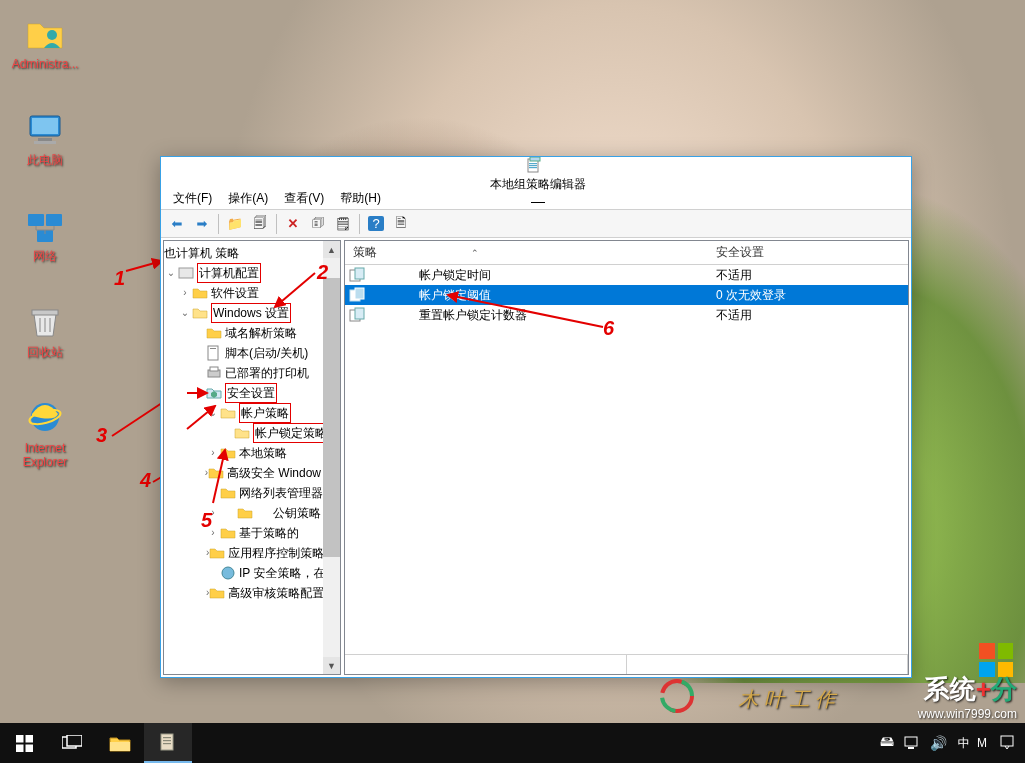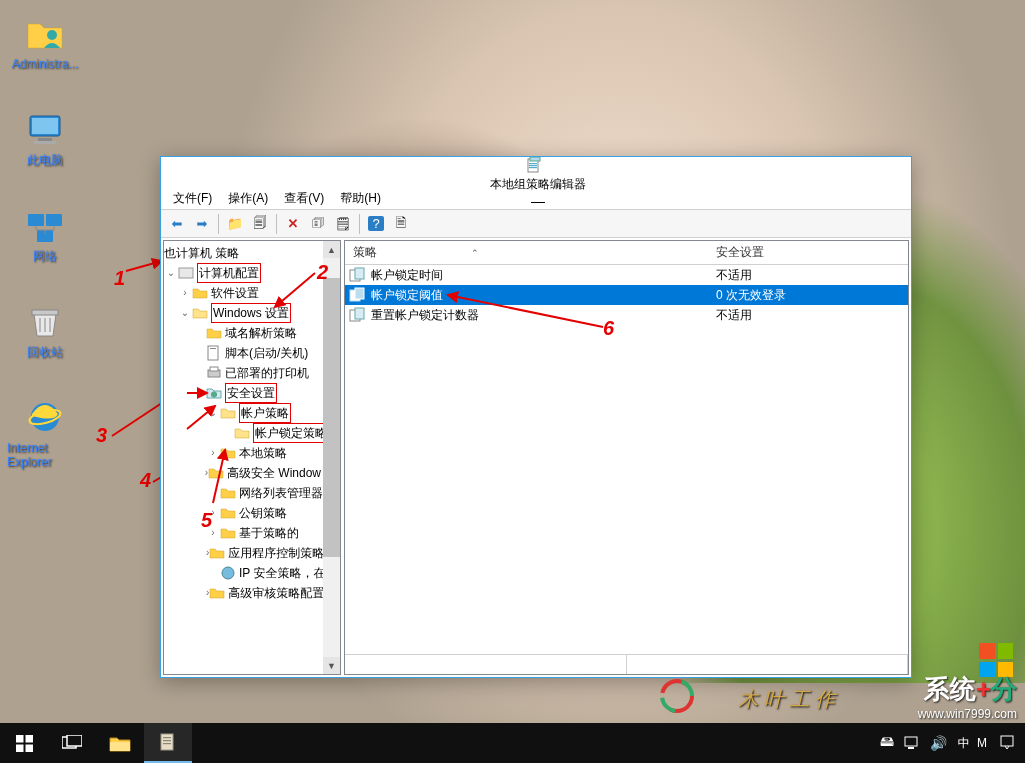--- a/index.html
+++ b/index.html
@@ -26,21 +26,21 @@
       content: ""; position: absolute;
       left: 200px; top: 0; width: 550px; height: 500px;
       background: radial-gradient(ellipse at 40% 80%, #3a2418 10%, #4a3020 20%, transparent 50%);
       opacity: .6;
     }
 
     
     .desktop-icons { position: absolute; top: 12px; left: 6px; }
     .dicon { width: 78px; height: 80px; display: flex; flex-direction: column; align-items: center; gap: 3px; margin-bottom: 16px; cursor: pointer; }
     .dicon-img { width: 42px; height: 42px; display: flex; align-items: center; justify-content: center; }
-    .dicon-label { color: #3b82f6; font-size: 12px; text-shadow: 1px 1px 2px rgba(0,0,0,.8); text-align: left; line-height: 14px; max-width: 76px; }
+    .dicon-label { color: #ef4444; font-size: 12px; text-shadow: 1px 1px 2px rgba(0,0,0,.8); text-align: center; line-height: 14px; max-width: 76px; }
 
     
     .window {
       position: absolute; left: 160px; top: 156px;
       width: 752px; height: 522px; background: #fff;
       border: 1px solid #38a1e6; box-shadow: 0 4px 20px rgba(0,0,0,.3);
       display: flex; flex-direction: column;
     }
     .titlebar { height: 30px; display: flex; align-items: center; padding: 0 2px 0 6px; font-size: 12px; flex-direction: column; }
     .titlebar .spacer { flex: 1; }
@@ -68,21 +68,21 @@
     .fold { width: 16px; height: 16px; margin-right: 3px; flex-shrink:0; }
     .redbox { outline: 1.5px solid #e30000; outline-offset: -1px; }
 
     .details { flex: 1; border: 1px solid #828790; margin: 2px 2px 2px 3px; display: flex; flex-direction: column; min-width: 0; }
     .details-header { height: 24px; display: flex; align-items: center; border-bottom: 1px solid #d0d0d0; font-size: 12px; color:#333; }
     .details-header .col { padding: 0 8px; display:flex; align-items:center; gap:4px; }
     .col-policy { flex: 1; }
     .col-setting { width: 200px; }
     .hsort { font-size: 9px; color:#555; margin-left: 90px; }
     .details-body { flex: 1; }
-    .drow { height: 20px; display: flex; align-items: center; cursor: pointer; }
+    .drow { height: 20px; display: flex; align-items: center; cursor: pointer; gap: 48px; }
     .drow.selected { background: #0078d7; color: #fff; }
     .drow .cell-icon { width: 24px; display:flex; justify-content:center; }
     .drow .cell-policy { flex: 1; padding-left: 2px; }
     .drow .cell-setting { width: 200px; padding: 0 8px; }
     .status-strip { height: 20px; border-top: 1px solid #d0d0d0; display:flex; }
     .status-strip > div { border-right: 1px solid #d0d0d0; }
 
     
     .anno-num { position: absolute; color: #e30000; font-size: 20px; font-weight: bold; font-style: italic; }
     .arrow { position: absolute; pointer-events: none; }
@@ -348,21 +348,21 @@
                 <path class="svg-folder" d="M1 4 h5 l2 2 h7 v7 h-14 z"></path>
               </svg>
               <span>高级安全 Window</span>
             </div>
           <div class="tree-row" style="padding-left:56px;">
               <svg class="fold" viewBox="0 0 16 16">
                 <path class="svg-folder" d="M1 4 h5 l2 2 h7 v7 h-14 z"></path>
               </svg>
               <span>网络列表管理器策</span>
             </div>
-          <div class="tree-row" style="padding-left:42px;">
+          <div class="tree-row" style="padding-left:42px;justify-content:space-between;">
               <span class="caret closed"></span>
               <svg class="fold" viewBox="0 0 16 16">
                 <path class="svg-folder" d="M1 4 h5 l2 2 h7 v7 h-14 z"></path>
               </svg>
               <span>公钥策略</span>
             </div>
           <div class="tree-row" style="padding-left:42px;">
               <span class="caret closed"></span>
               <svg class="fold" viewBox="0 0 16 16">
                 <path class="svg-folder" d="M1 4 h5 l2 2 h7 v7 h-14 z"></path>

